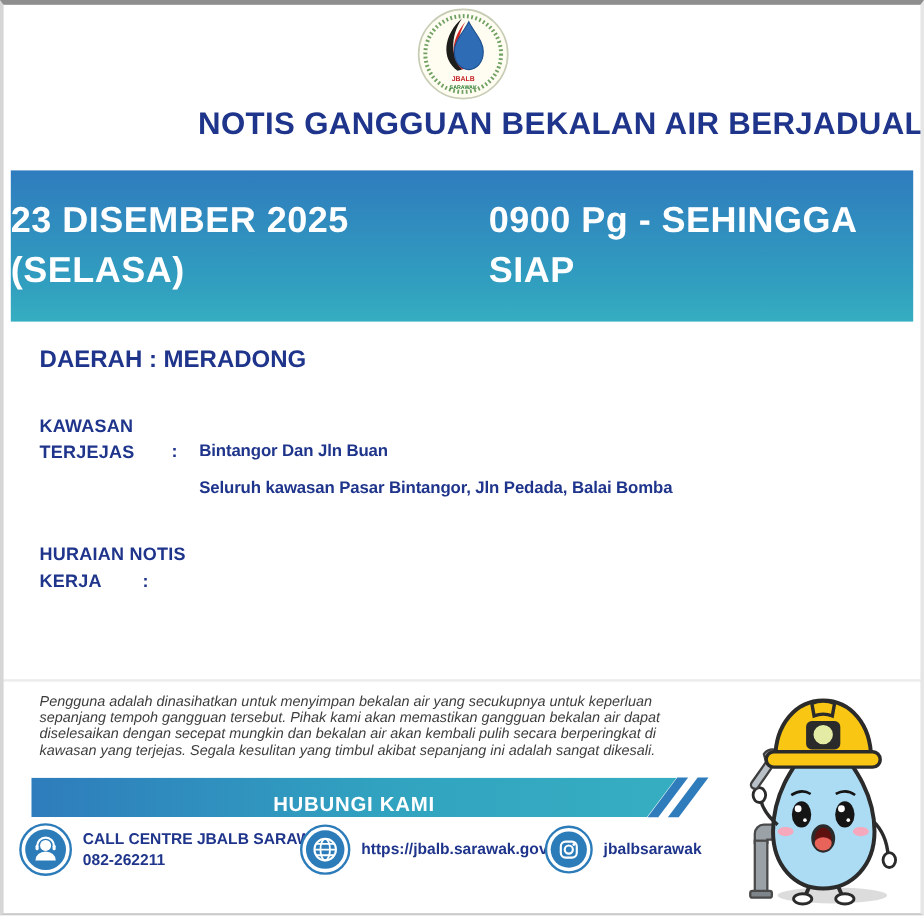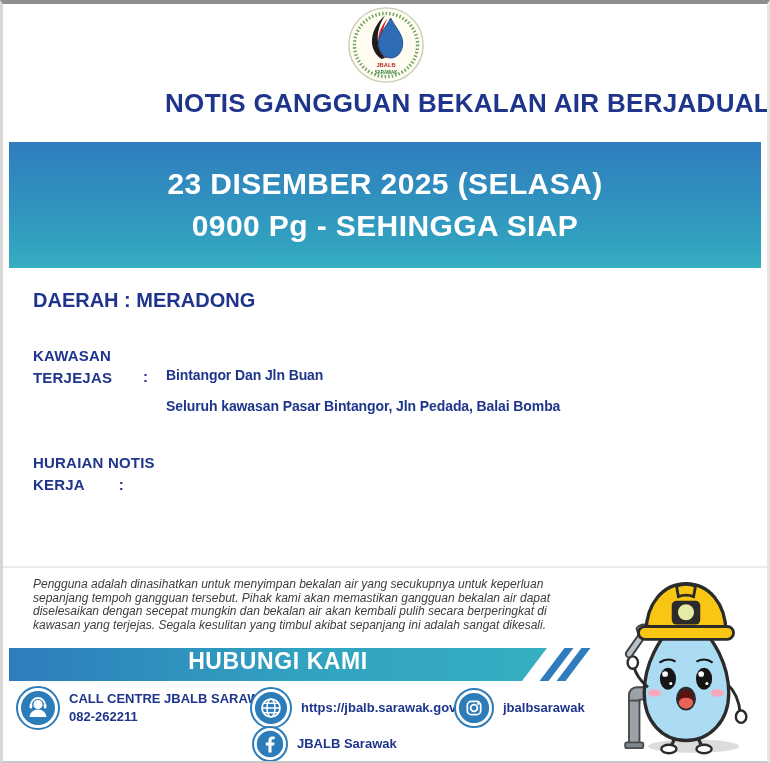--- a/index.html
+++ b/index.html
@@ -14,45 +14,45 @@
     border-top:4px solid #8e8e8e;border-left:3px solid #d6d6d6;
     border-right:3px solid #e6e6e6;border-bottom:2px solid #c9c9c9;}
 
   .logo{position:absolute;left:347px;top:6px;width:78px;height:78px;}
 
   .title{position:absolute;left:0;right:0;top:88px;text-align:right;
     font-size:26px;font-weight:bold;color:#1f358c;letter-spacing:.3px;}
 
   .date-banner{position:absolute;left:9px;right:9px;top:142px;height:126px;
     background:linear-gradient(180deg,#2f7cbe 0%,#31a0bf 78%,#36aec1 100%);
-    display:flex;flex-direction:column;align-items:center;justify-content:center;
+    display:flex;flex-direction:row;align-items:center;justify-content:center;
     color:#fff;font-weight:bold;font-size:30px;line-height:42px;letter-spacing:.4px;}
 
   .region-row{position:absolute;left:33px;right:31px;top:289px;
     display:flex;justify-content:space-between;
     font-size:20px;font-weight:bold;color:#1f358c;}
 
   .sec-label{position:absolute;left:33px;font-size:15px;font-weight:bold;
     color:#1f358c;line-height:22px;letter-spacing:.2px;}
   .sec-colon{position:absolute;font-size:15px;font-weight:bold;color:#1f358c;}
   .sec-body{position:absolute;left:166px;font-size:14px;font-weight:bold;
     color:#1f358c;line-height:31px;letter-spacing:-.1px;}
   .sec-body div{white-space:nowrap;}
 
   .divider{position:absolute;left:0;right:0;top:566px;height:2px;background:#ececec;}
 
   .disclaimer{position:absolute;left:11px;top:578px;width:545px;
     font-size:12px;font-style:italic;color:#3d3d3d;line-height:13.6px;font-weight:500;}
   .disclaimer div{white-space:nowrap;margin-left:22px;}
 
-  .hubungi{position:absolute;left:9px;top:648px;width:538px;height:33px;
+  .hubungi{position:absolute;left:26px;top:648px;width:538px;height:33px;
     background:linear-gradient(90deg,#2e7cbc 0%,#31a3c0 55%,#36aec1 100%);
     clip-path:polygon(0 0,100% 0,calc(100% - 25px) 100%,0 100%);
-    display:flex;align-items:flex-start;justify-content:center;
-    color:#fff;font-weight:bold;font-size:23px;letter-spacing:.6px;}
+    display:flex;align-items:flex-end;justify-content:center;
+    color:#fff;font-weight:bold;font-size:17px;letter-spacing:.6px;}
   .stripe{position:absolute;top:648px;width:9px;height:33px;background:#2e7cbc;
     transform:skewX(-37deg);}
   .stripe.s1{left:552px;} .stripe.s2{left:569px;}
 
   .c-item{position:absolute;display:flex;align-items:center;gap:9px;}
   .c-icon{flex:0 0 auto;border:2px solid #2d7cba;border-radius:50%;
     background:#fff;display:flex;align-items:center;justify-content:center;padding:2px;}
   .c-icon svg{display:block;}
   .c-text{font-weight:bold;color:#1f358c;font-size:13px;line-height:18px;white-space:nowrap;}
 
@@ -155,29 +155,20 @@
       <svg viewBox="0 0 36 36" width="32" height="32">
         <circle cx="18" cy="18" r="17" fill="#2d7cba"></circle>
         <rect x="10.5" y="10.5" width="15" height="15" rx="4.5" fill="none" stroke="#fff" stroke-width="2"></rect>
         <circle cx="18" cy="18" r="3.8" fill="none" stroke="#fff" stroke-width="2"></circle>
         <circle cx="22.8" cy="13.2" r="1.4" fill="#fff"></circle>
       </svg>
     </span>
     <div class="c-text">jbalbsarawak</div>
   </div>
 
-  <div class="c-item" style="left:252px;top:726px">
-    <span class="c-icon">
-      <svg viewBox="0 0 36 36" width="28" height="28">
-        <circle cx="18" cy="18" r="17" fill="#2d7cba"></circle>
-        <path d="M20 29 v-9 h3.2 l.6-3.8 H20 v-2.4 c0-1.1.5-2 2.1-2 h1.9 V8.4 c-.4-.1-1.7-.2-3-.2 -3 0-5 1.8-5 5.2 v2.8 h-3.4 V20 H16 v9 z" fill="#fff"></path>
-      </svg>
-    </span>
-    <div class="c-text">JBALB Sarawak</div>
-  </div>
 
   <div class="mascot">
     <svg viewBox="0 0 160 195" width="152" height="188">
       <ellipse cx="88" cy="184" rx="48" ry="7" fill="#dcdcdc"></ellipse>
 
       <g stroke="#4a4a4a" stroke-width="2">
         <path d="M20 139 v-9 a8 8 0 0 1 8 -8 h10 v13 h-7 v4" fill="#9aa2a8"></path>
         <rect x="20" y="136" width="11" height="46" fill="#9aa2a8"></rect>
         <rect x="16" y="180" width="19" height="6" rx="2" fill="#7d858b"></rect>
         <rect x="38" y="119" width="5.5" height="19" rx="2" fill="#7d858b"></rect>

